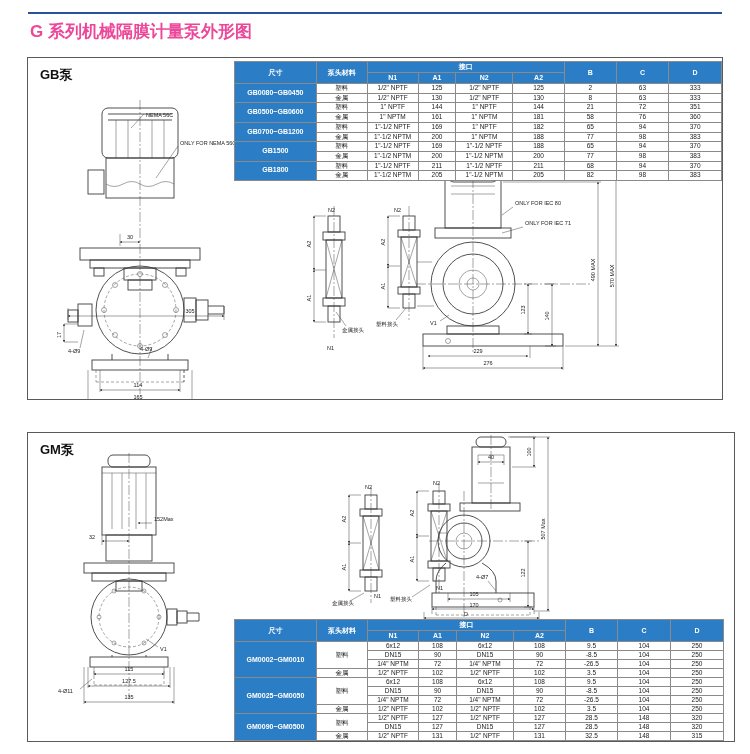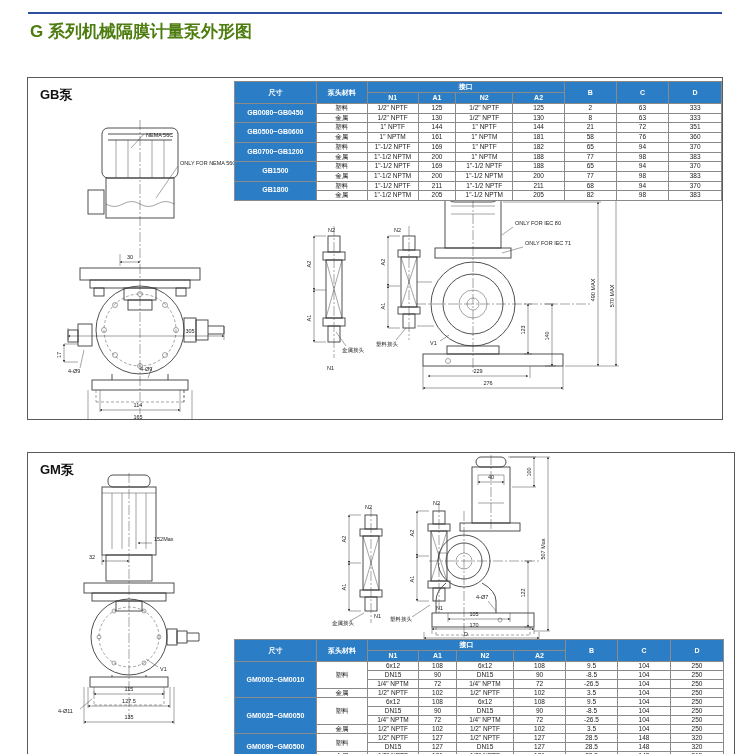--- a/index.html
+++ b/index.html
@@ -1,20 +1,20 @@
 <!DOCTYPE html>
 <html><head>
 <meta charset="utf-8">
 <style>
   html,body{margin:0;padding:0;background:#fff;}
   .page{position:relative;width:750px;height:754px;background:#fff;overflow:hidden;
         font-family:"Liberation Sans","DejaVu Sans",sans-serif;}
   .top-rule{position:absolute;left:28px;right:28px;top:12px;height:2px;background:#2c4f9e;}
-  .title{position:absolute;left:30px;top:20px;margin:0;font-size:17px;font-weight:bold;color:#4d7c0f;}
-  .panel{position:absolute;left:27px;width:694px;border:1px solid #5a5a5a;background:#fff;margin-top:20px;}
+  .title{position:absolute;left:30px;top:20px;margin:0;font-size:17px;font-weight:bold;color:#ec4899;}
+  .panel{position:absolute;left:27px;width:694px;border:1px solid #5a5a5a;background:#fff;}
   .panel-gb{top:57px;height:341px;}
   .panel-gm{top:432px;height:308px;padding-left:12px;}
   .panel-label{position:absolute;left:12px;top:8px;font-size:13px;font-weight:bold;color:#111;z-index:3;}
   .panel svg{position:absolute;left:0;top:0;width:100%;height:100%;}
   .spec{position:absolute;left:206px;border-collapse:collapse;table-layout:fixed;background:#fff;
         font-size:6.5px;color:#1a1a1a;z-index:2;border:1px solid #555;}
   .spec th,.spec td{border:1px solid #8a8a8a;padding:0 1px;text-align:center;white-space:nowrap;overflow:hidden;}
   .spec th{background:#2b7dc5;color:#fff;font-weight:bold;font-size:7px;height:10px;line-height:10px;}
   .spec td{height:8.7px;line-height:8.7px;}
   .gm-t td{height:8px;line-height:8px;}

